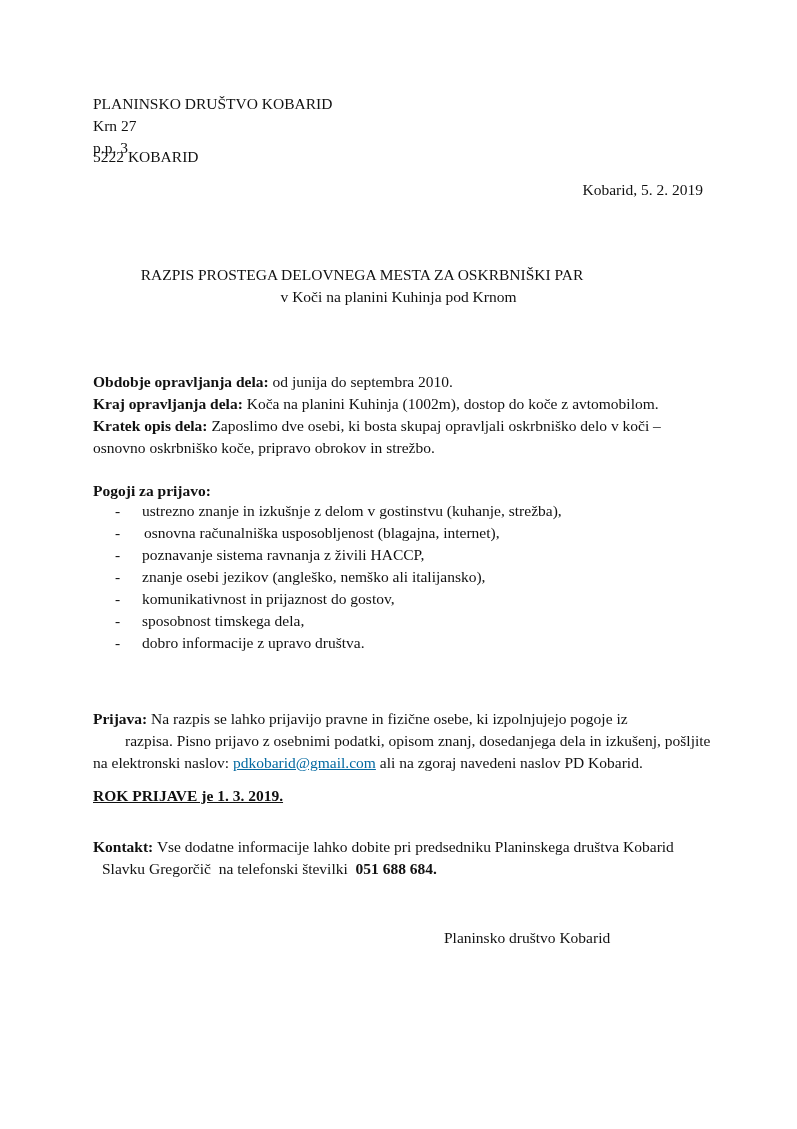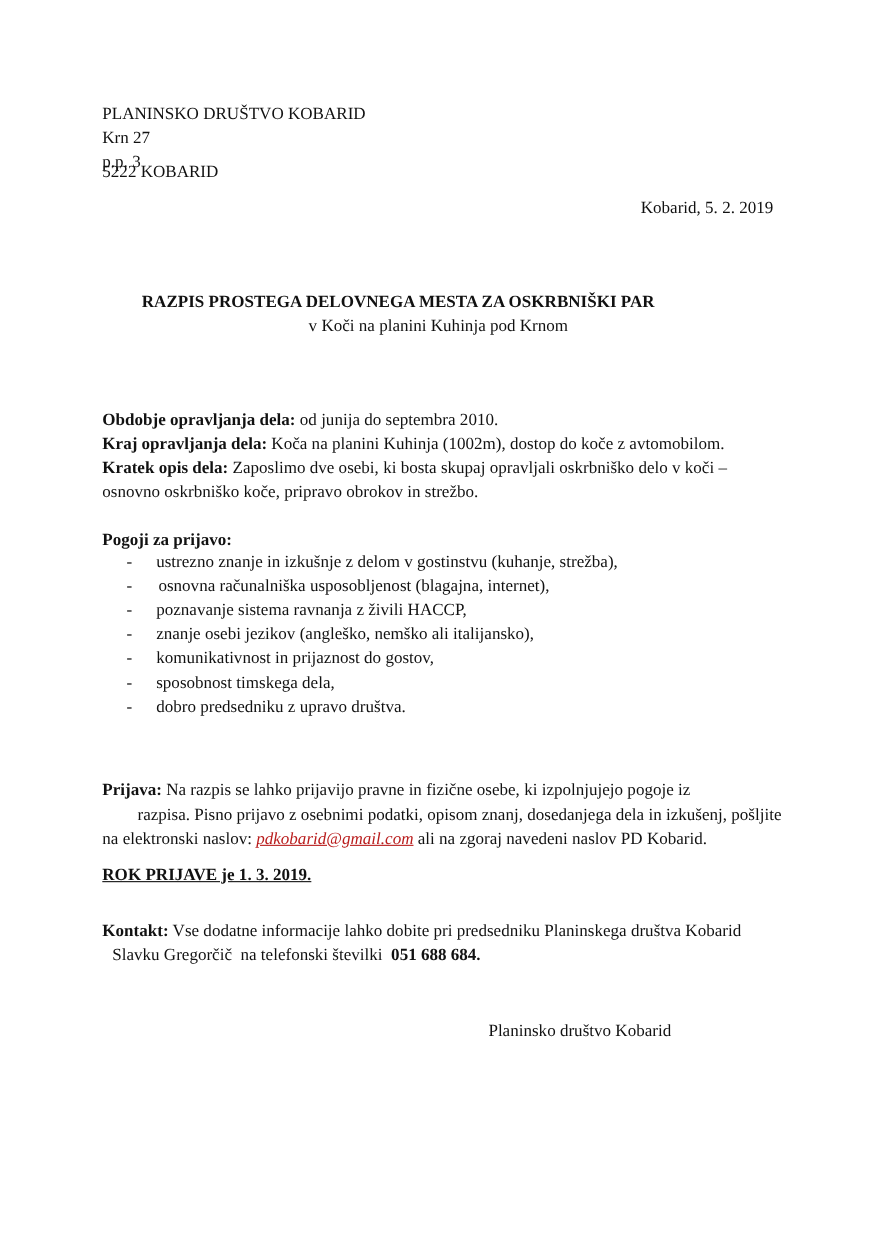--- a/index.html
+++ b/index.html
@@ -5,38 +5,38 @@
   html, body { margin: 0; padding: 0; background: #ffffff; }
   body {
     width: 797px; height: 1129px; position: relative; overflow: hidden;
     font-family: "Liberation Serif", "DejaVu Serif", serif;
     color: #111111; font-size: 15.5px;
   }
   .abs { position: absolute; white-space: nowrap; }
   .line { line-height: 22px; }
   b { font-weight: bold; }
   .center { text-align: center; }
-  a { color: #b91c1c; text-decoration: underline; font-style: italic; }
+  a { color: #0369a1; text-decoration: underline; }
   .u { text-decoration: underline; font-weight: bold; }
   .bullet { position: absolute; left: 115px; }
   .btext { position: absolute; left: 142px; white-space: nowrap; }
 </style>
 </head>
 <body>
 
 <div>
   <div class="abs line" style="left: 93px; top: 93px; white-space: pre;">PLANINSKO DRUŠTVO KOBARID</div>
   <div class="abs line" style="left: 93px; top: 115px; white-space: pre;">Krn 27</div>
   <div class="abs line" style="left: 93px; top: 137px; white-space: pre;">p.p. 3</div>
   <div class="abs line" style="left: 93px; top: 146px; white-space: pre;">5222 KOBARID</div>
 </div>
 
 <div class="abs line" style="right: 94px; top: 179px; white-space: pre;">Kobarid, 5. 2. 2019</div>
 
-<div class="abs line center" style="left: 0px; width: 724px; top: 264px; font-weight: bold; white-space: pre;">RAZPIS PROSTEGA DELOVNEGA MESTA ZA OSKRBNIŠKI PAR</div>
+<div class="abs line center" style="left: 0px; width: 724px; top: 264px; font-weight: normal; white-space: pre;">RAZPIS PROSTEGA DELOVNEGA MESTA ZA OSKRBNIŠKI PAR</div>
 <div class="abs line center" style="left: 0px; width: 797px; top: 286px; white-space: pre;">v Koči na planini Kuhinja pod Krnom</div>
 
 <div>
   <div class="abs line" style="left:93px; top:371px;">
     <b style="white-space: pre;">Obdobje opravljanja dela:</b><span style="white-space: pre;"> od junija do septembra 2010.</span>
   </div>
   <div class="abs line" style="left:93px; top:393px;">
     <b style="white-space: pre;">Kraj opravljanja dela:</b><span style="white-space: pre;"> Koča na planini Kuhinja (1002m), dostop do koče z avtomobilom.</span>
   </div>
   <div class="abs line" style="left:93px; top:415px;">
@@ -67,21 +67,21 @@
     <div class="line" style="position:absolute; top:88px; width:797px;">
       <span class="bullet" style="white-space: pre;">-</span>
       <span class="btext" style="white-space: pre;">komunikativnost in prijaznost do gostov,</span>
     </div>
     <div class="line" style="position:absolute; top:110px; width:797px;">
       <span class="bullet" style="white-space: pre;">-</span>
       <span class="btext" style="white-space: pre;">sposobnost timskega dela,</span>
     </div>
     <div class="line" style="position:absolute; top:132px; width:797px;">
       <span class="bullet" style="white-space: pre;">-</span>
-      <span class="btext" style="white-space: pre;">dobro predsedniku z upravo društva.</span>
+      <span class="btext" style="white-space: pre;">dobro informacije z upravo društva.</span>
     </div>
   </div>
 </div>
 
 <div>
   <div class="abs line" style="left:93px; top:708px; width:610px; display:flex; justify-content:space-between;">
     <span style="white-space:pre;"><b style="white-space: pre;">Prijava:</b><span style="white-space: pre;"> Na razpis se lahko prijavijo pravne in fizične osebe, ki izpolnjujejo pogoje iz</span></span>
   </div>
   <div class="abs line" style="left: 93px; top: 730px; white-space: pre; margin-left: 32px;">razpisa. Pisno prijavo z osebnimi podatki, opisom znanj, dosedanjega dela in izkušenj, pošljite</div>
   <div class="abs line" style="left:93px; top:752px;">

